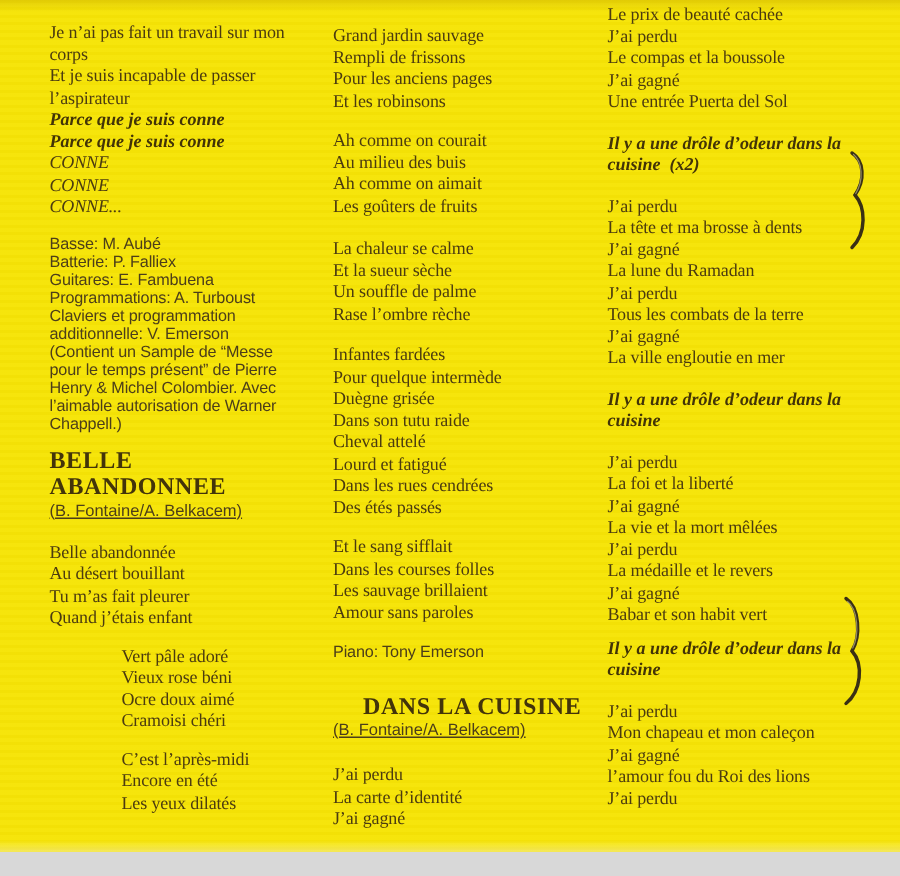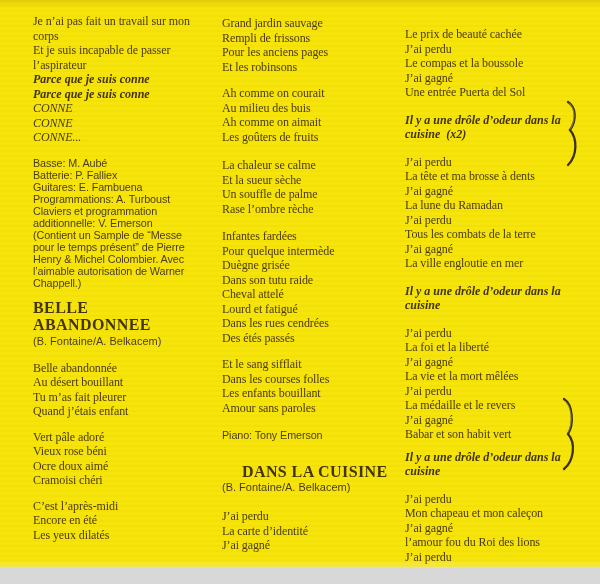--- a/index.html
+++ b/index.html
@@ -20,34 +20,34 @@
   .bottom-band{position:absolute;left:0;right:0;top:560px;height:16px;pointer-events:none;
     background:linear-gradient(180deg,rgba(255,255,235,0) 0%,rgba(255,255,238,.33) 45%,rgba(255,255,238,.30) 70%,rgba(255,255,235,0) 100%);}
   .crease{position:absolute;top:0;bottom:0;right:9px;width:5px;pointer-events:none;
     background:linear-gradient(90deg,rgba(140,110,0,.20),rgba(255,255,242,.50) 55%,rgba(140,110,0,.10));}
   .edge-shade{position:absolute;right:0;top:0;width:9px;height:230px;pointer-events:none;
     background:linear-gradient(180deg,rgba(120,95,0,.20),rgba(120,95,0,0));}
 
   .col{position:absolute;width:185px;}
   #col1{left:33px;top:14px;}
   #col2{left:222px;top:16px;width:180px;}
-  #col3{left:405px;top:27px;width:185px;}
+  #col3{left:405px;top:2px;width:185px;}
 
   .block{margin:0;}
   .g1{margin-top:1px;} .g2{margin-top:2px;} .g8{margin-top:8px;}
-  .g10{margin-top:10px;} .g11{margin-top:11px;} .g12{margin-top:12px;}
+  .g10{margin-top:10px;} .g11{margin-top:11px;margin-left:48px;} .g12{margin-top:12px;}
   .g13{margin-top:13px;} .g14{margin-top:14px;} .g15{margin-top:15px;}
   .g22{margin-top:22px;margin-left:20px;}
 
   .line{font:400 12px/14.5px "Liberation Serif",serif;color:#4b3b10;white-space:pre;letter-spacing:-.1px;}
   .refrain .line{font-weight:700;font-style:italic;color:#423307;letter-spacing:0;}
   .capsit .line{font-style:italic;}
   .credits .line{font:400 10.8px/12px "Liberation Sans",sans-serif;color:#4c3e1a;letter-spacing:-.1px;}
   .heading .line{font:700 16px/17px "Liberation Serif",serif;letter-spacing:.4px;color:#43340a;}
-  .author{font:400 11px/13px "Liberation Sans",sans-serif;color:#4c3e1a;white-space:pre;}
+  .author{font:400 11px/13px "Liberation Sans",sans-serif;color:#4c3e1a;white-space:pre;text-decoration:underline;}
 
   .staple{position:absolute;pointer-events:none;}
   #staple1{left:565px;top:100px;}
   #staple2{left:562px;top:397px;}
 </style>
 </head>
 <body>
 
 <div class="page">
 
@@ -129,21 +129,21 @@
         <div class="line">Duègne grisée</div>
         <div class="line">Dans son tutu raide</div>
         <div class="line">Cheval attelé</div>
         <div class="line">Lourd et fatigué</div>
         <div class="line">Dans les rues cendrées</div>
         <div class="line">Des étés passés</div>
       </div>
     <div class="block lyric g12">
         <div class="line">Et le sang sifflait</div>
         <div class="line">Dans les courses folles</div>
-        <div class="line">Les enfants bouillant</div>
+        <div class="line">Les sauvage brillaient</div>
         <div class="line">Amour sans paroles</div>
       </div>
     <div class="block credits g14">
         <div class="line">Piano: Tony Emerson</div>
       </div>
     <div class="block heading g22">
         <div class="line">DANS LA CUISINE</div>
       </div>
     <div class="block author g1">(B. Fontaine/A. Belkacem)</div>
     <div class="block lyric g15">

